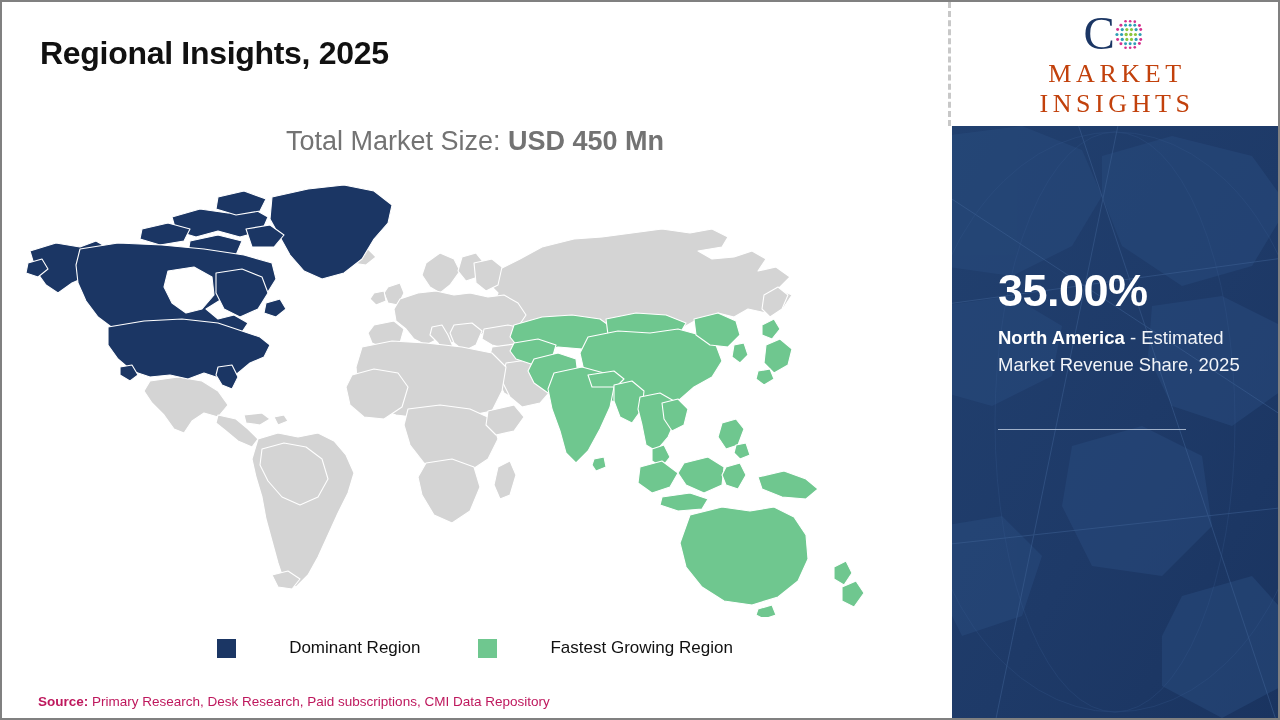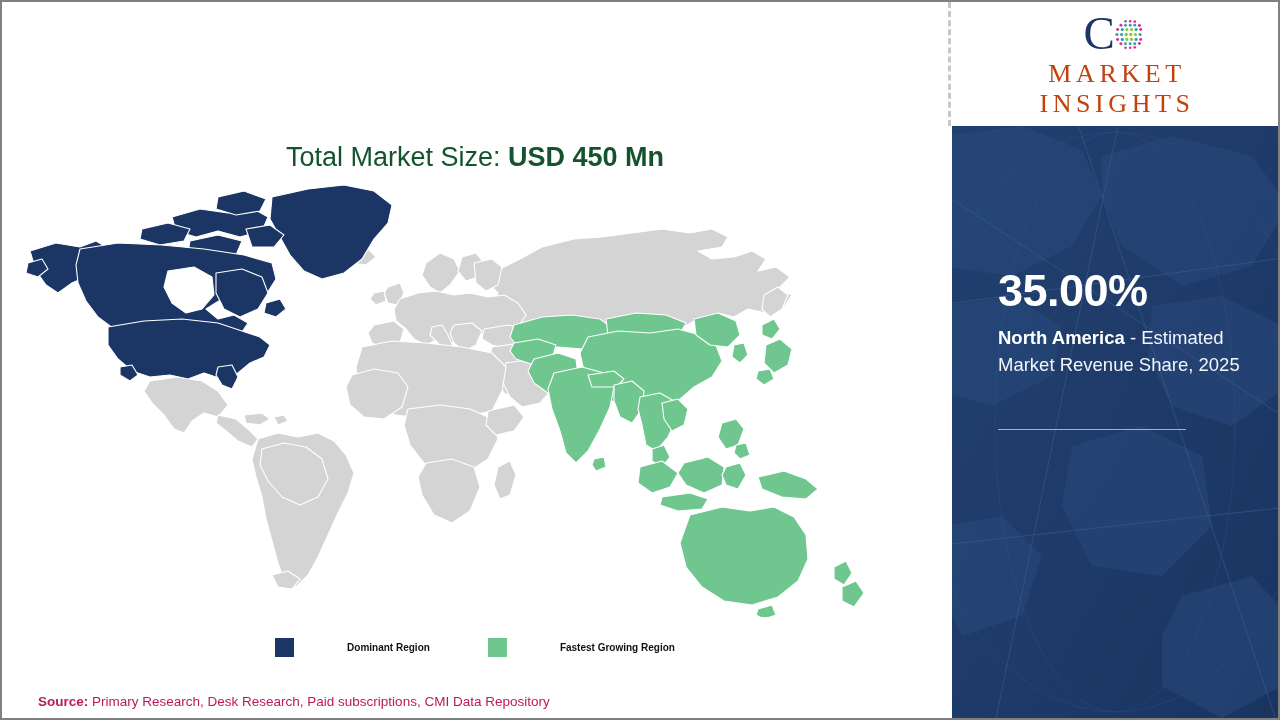--- a/index.html
+++ b/index.html
@@ -45,23 +45,22 @@
     white-space: nowrap;
   }
 
   #market-size-line {
     position: absolute;
     left: 0;
     top: 124px;
     width: 946px;
     text-align: center;
     font-size: 27px;
-    color: #14532d;
+    color: #737373;
     white-space: nowrap;
-    margin-top: 16px;
   }
   #market-size-line .label { font-weight: 400; }
   #market-size-line .value { font-weight: bold; }
 
   
   #map-wrap {
     position: absolute;
     left: 20px;
     top: 165px;
     width: 860px;
@@ -84,22 +83,22 @@
     display: flex;
     align-items: center;
     gap: 9px;
   }
   .legend-swatch {
     width: 19px;
     height: 19px;
     display: block;
   }
   .legend-label {
-    font-size: 10px;
-    font-weight: bold;
+    font-size: 17px;
+    font-weight: normal;
     color: #111111;
     white-space: nowrap;
     padding-left: 44px;
   }
 
   
   #source-line {
     position: absolute;
     left: 36px;
     top: 692px;
@@ -228,20 +227,21 @@
     color: #ffffff;
   }
 </style>
 </head>
 <body>
 
 <div id="infographic">
 
   <div id="left-panel">
 
+    <div id="page-title">Regional Insights, 2025</div>
 
     <div id="market-size-line">
       <span class="label">Total Market Size: </span><span class="value">USD 450 Mn</span>
     </div>
 
     <div id="map-wrap">
       <svg id="world-map" viewBox="0 0 860 450" xmlns="http://www.w3.org/2000/svg">
         <g stroke="#ffffff" stroke-width="1.1" stroke-linejoin="round">
 
           <g fill="#d4d4d4">

